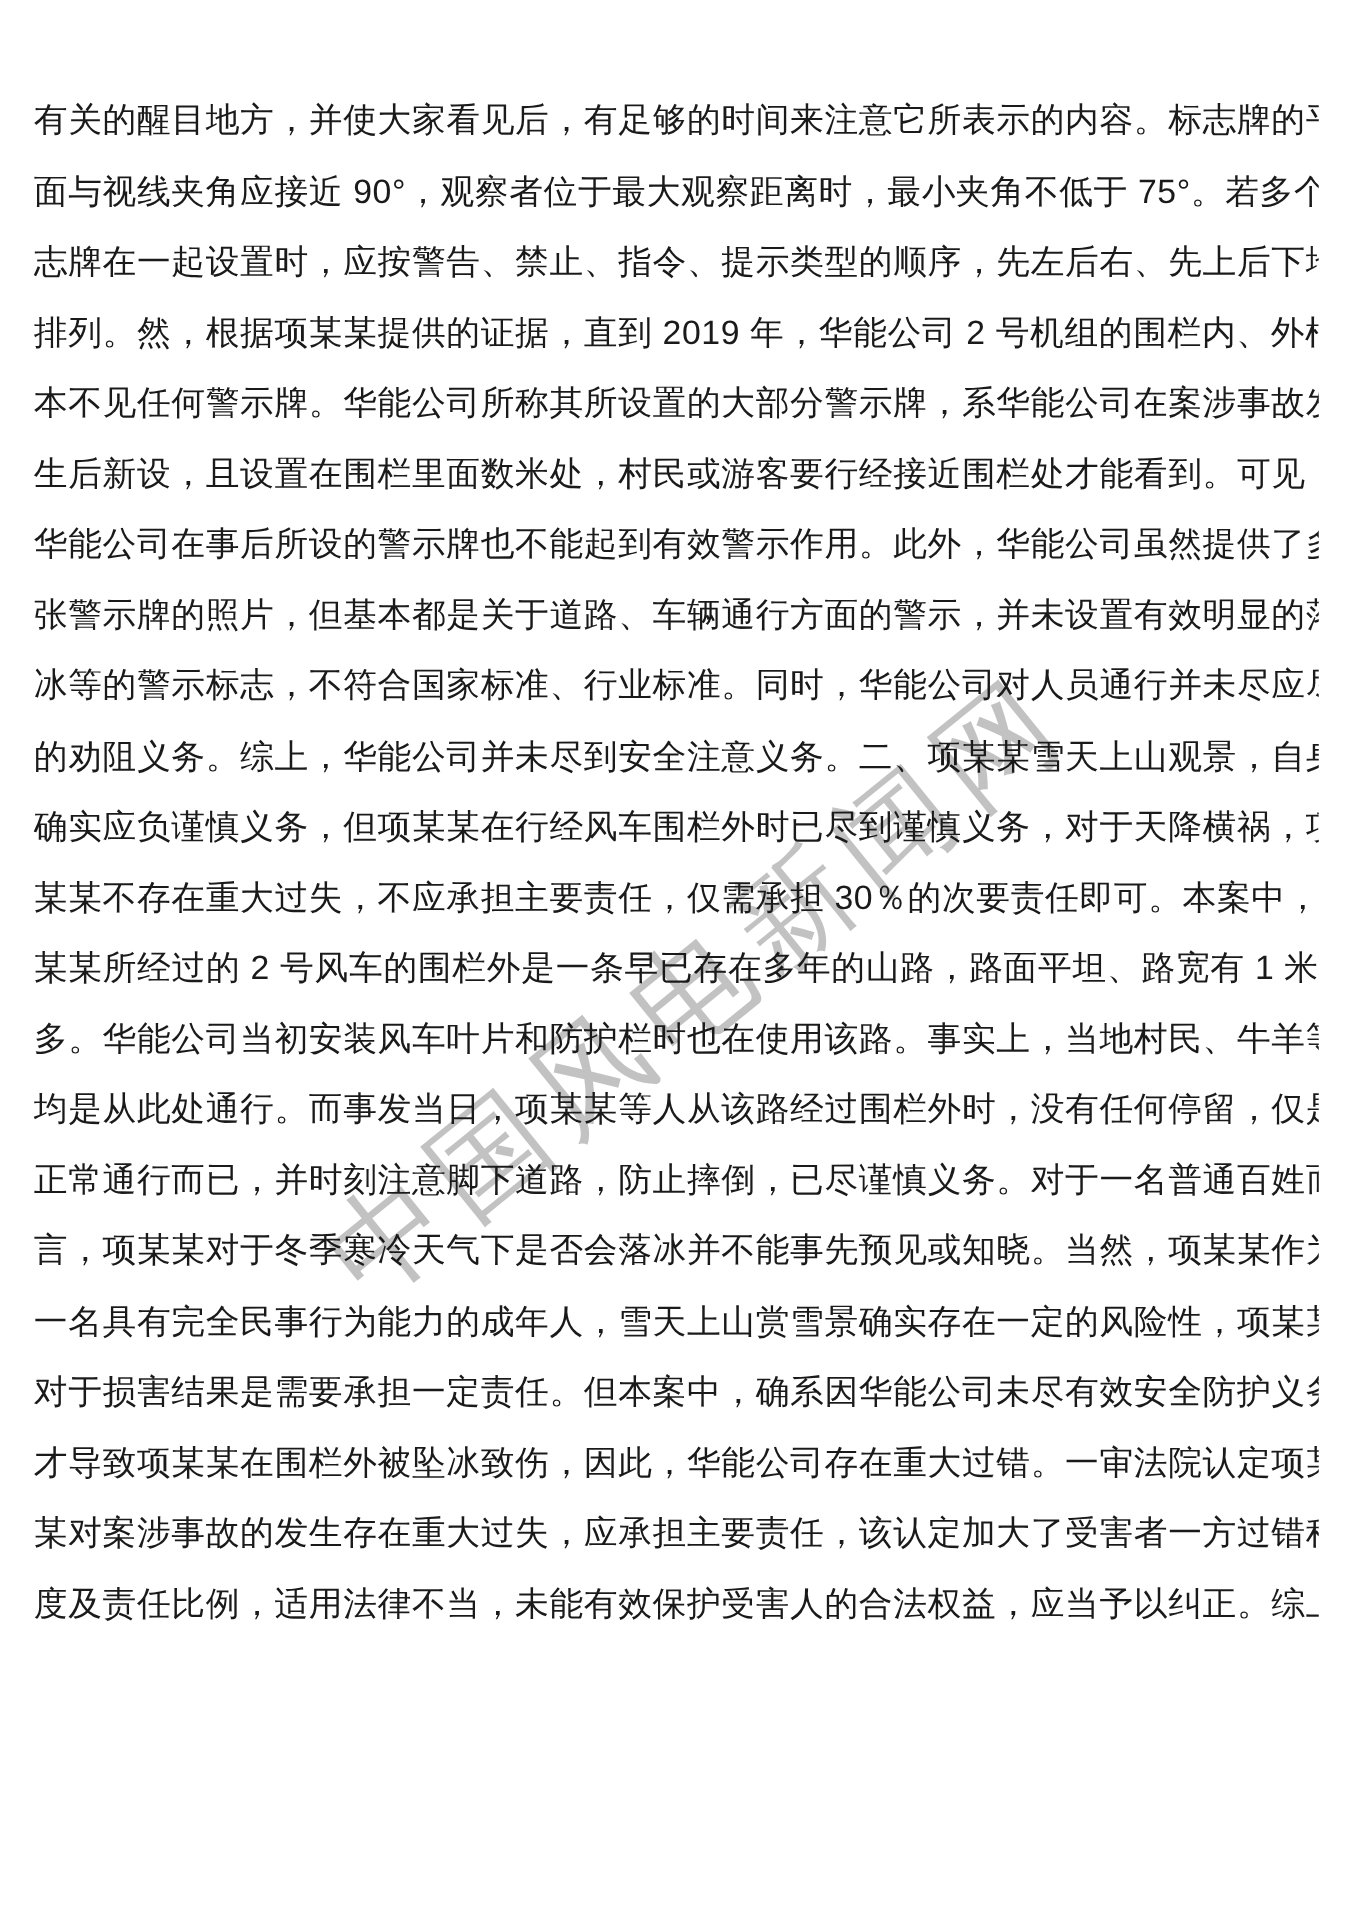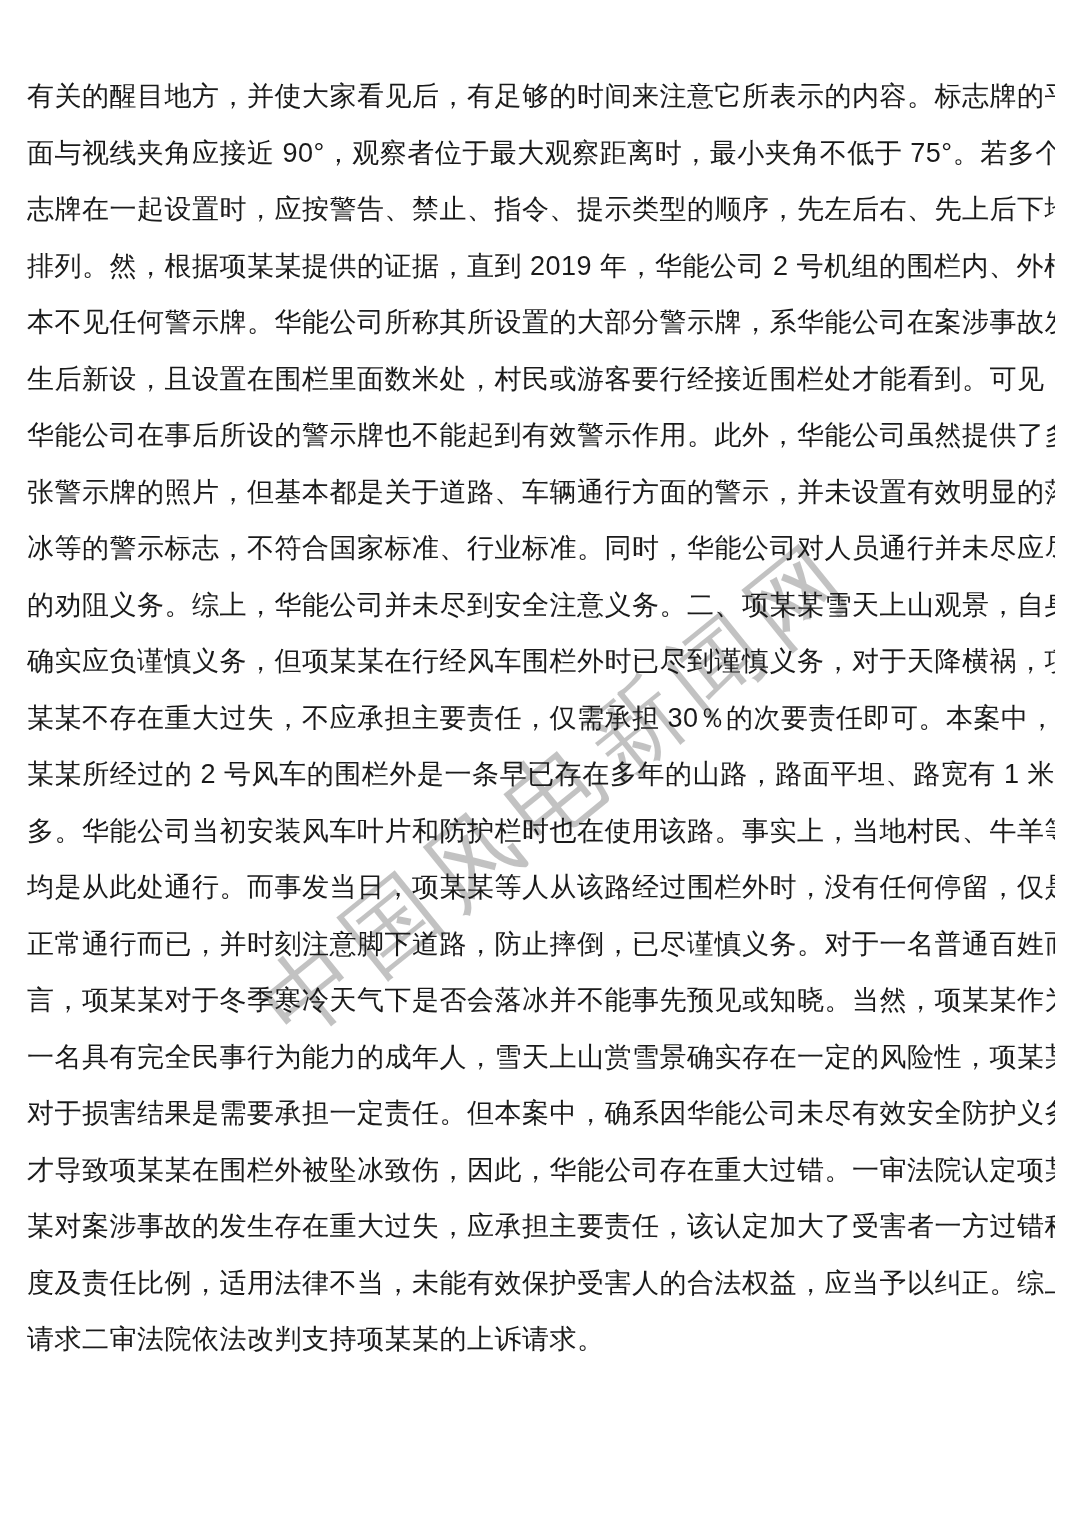--- a/index.html
+++ b/index.html
@@ -81,16 +81,15 @@
     <div class="line">某某所经过的 2 号风车的围栏外是一条早已存在多年的山路，路面平坦、路宽有 1 米</div>
     <div class="line">多。华能公司当初安装风车叶片和防护栏时也在使用该路。事实上，当地村民、牛羊等</div>
     <div class="line">均是从此处通行。而事发当日，项某某等人从该路经过围栏外时，没有任何停留，仅是</div>
     <div class="line">正常通行而已，并时刻注意脚下道路，防止摔倒，已尽谨慎义务。对于一名普通百姓而</div>
     <div class="line">言，项某某对于冬季寒冷天气下是否会落冰并不能事先预见或知晓。当然，项某某作为</div>
     <div class="line">一名具有完全民事行为能力的成年人，雪天上山赏雪景确实存在一定的风险性，项某某</div>
     <div class="line">对于损害结果是需要承担一定责任。但本案中，确系因华能公司未尽有效安全防护义务，</div>
     <div class="line">才导致项某某在围栏外被坠冰致伤，因此，华能公司存在重大过错。一审法院认定项某</div>
     <div class="line">某对案涉事故的发生存在重大过失，应承担主要责任，该认定加大了受害者一方过错程</div>
     <div class="line">度及责任比例，适用法律不当，未能有效保护受害人的合法权益，应当予以纠正。综上，</div>
-    <div class="line last">请求二审法院依法改判支持项某某的上诉请求。</div>
   </div>
 
 </div>
 
 </body></html>

